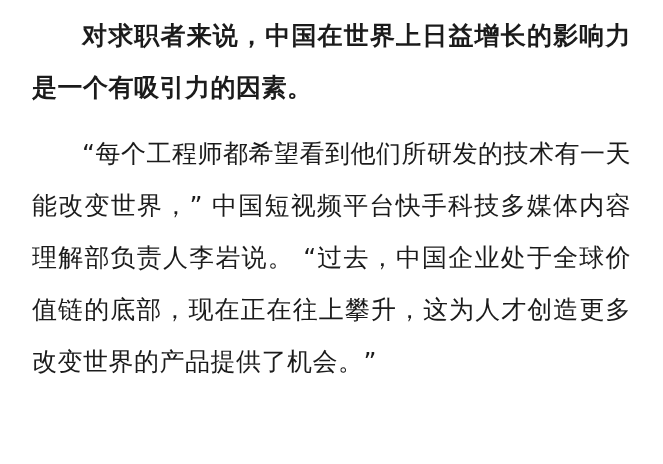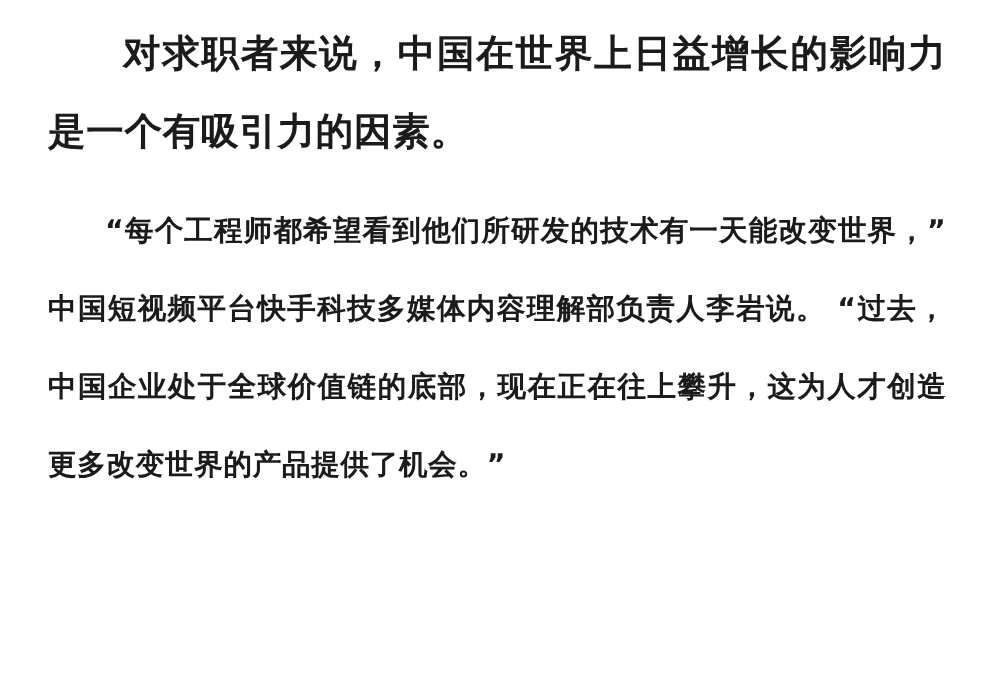--- a/index.html
+++ b/index.html
@@ -29,23 +29,23 @@
   }
   .para-lead {
     font-size: 25px;
     line-height: 52px;
     font-weight: bold;
     letter-spacing: 0.5px;
     text-indent: 2em;
     margin-bottom: 14px;
   }
   .para-body {
-    font-size: 19px;
+    font-size: 25px;
     line-height: 52px;
-    font-weight: bold;
+    font-weight: normal;
     letter-spacing: 0.5px;
     text-indent: 2em;
   }
 </style>
 </head>
 <body>
 
 <div id="article">
   <p class="para para-lead">对求职者来说，中国在世界上日益增长的影响力是一个有吸引力的因素。</p>
   <p class="para para-body">“每个工程师都希望看到他们所研发的技术有一天能改变世界，” 中国短视频平台快手科技多媒体内容理解部负责人李岩说。 “过去，中国企业处于全球价值链的底部，现在正在往上攀升，这为人才创造更多改变世界的产品提供了机会。”</p>

